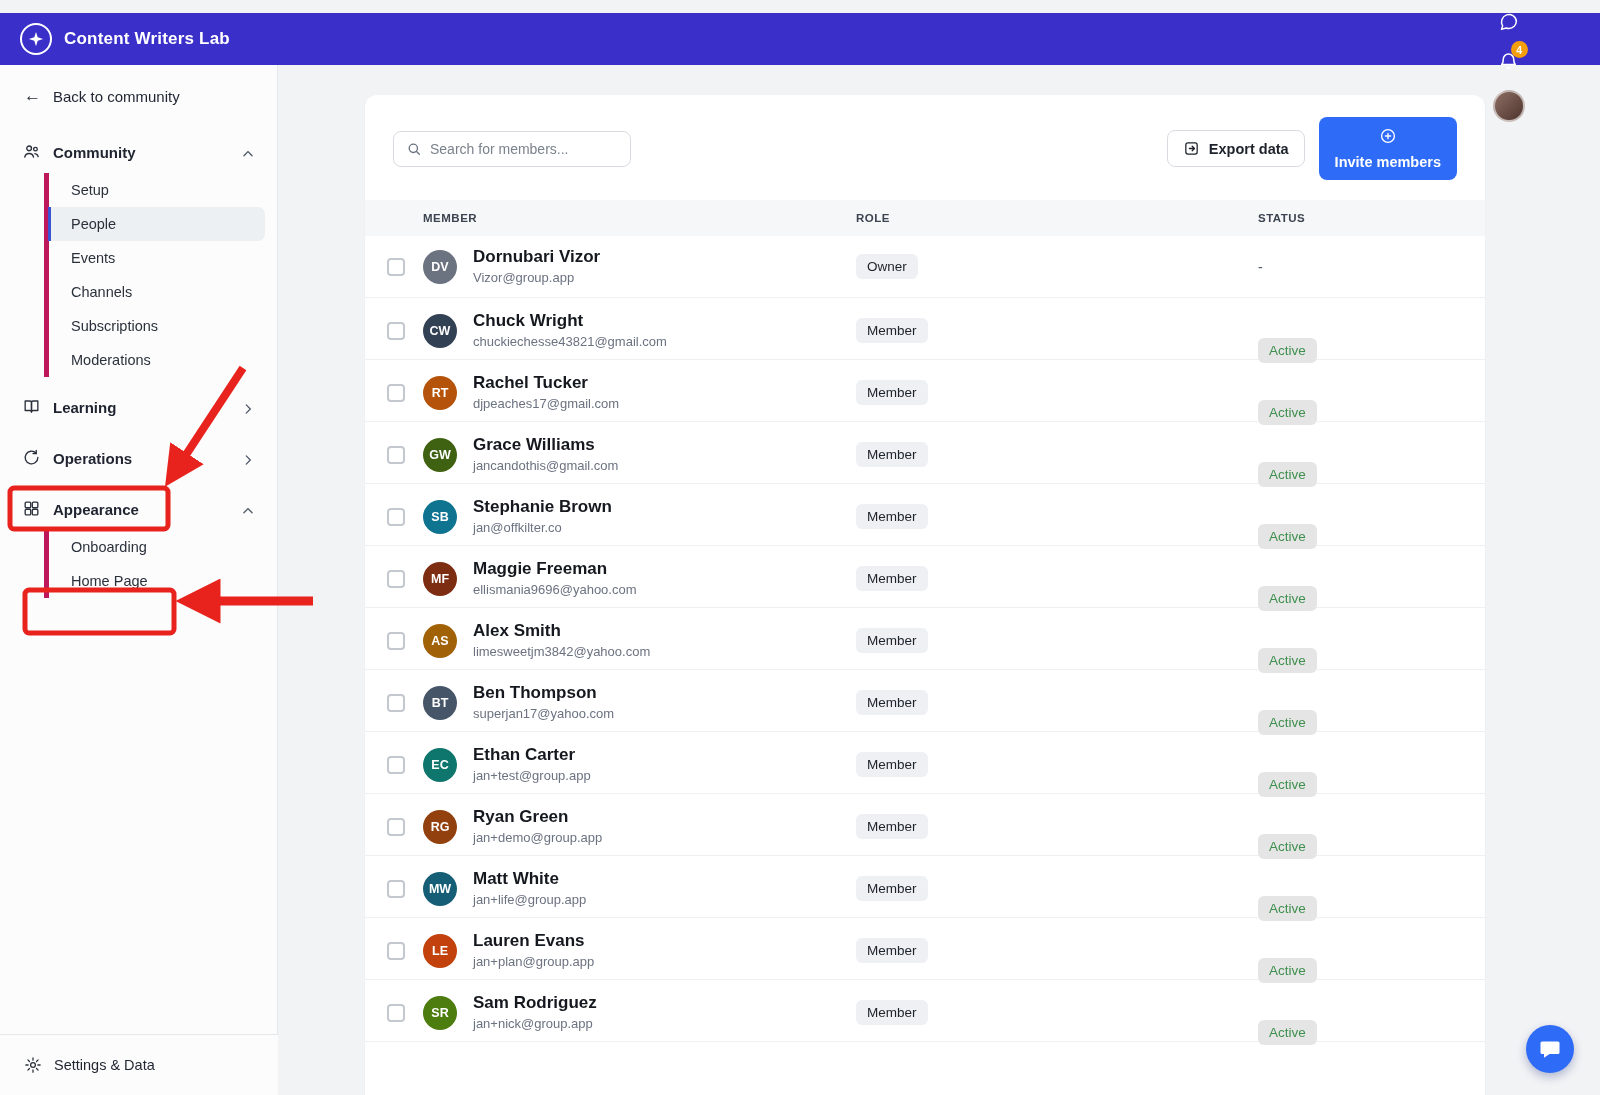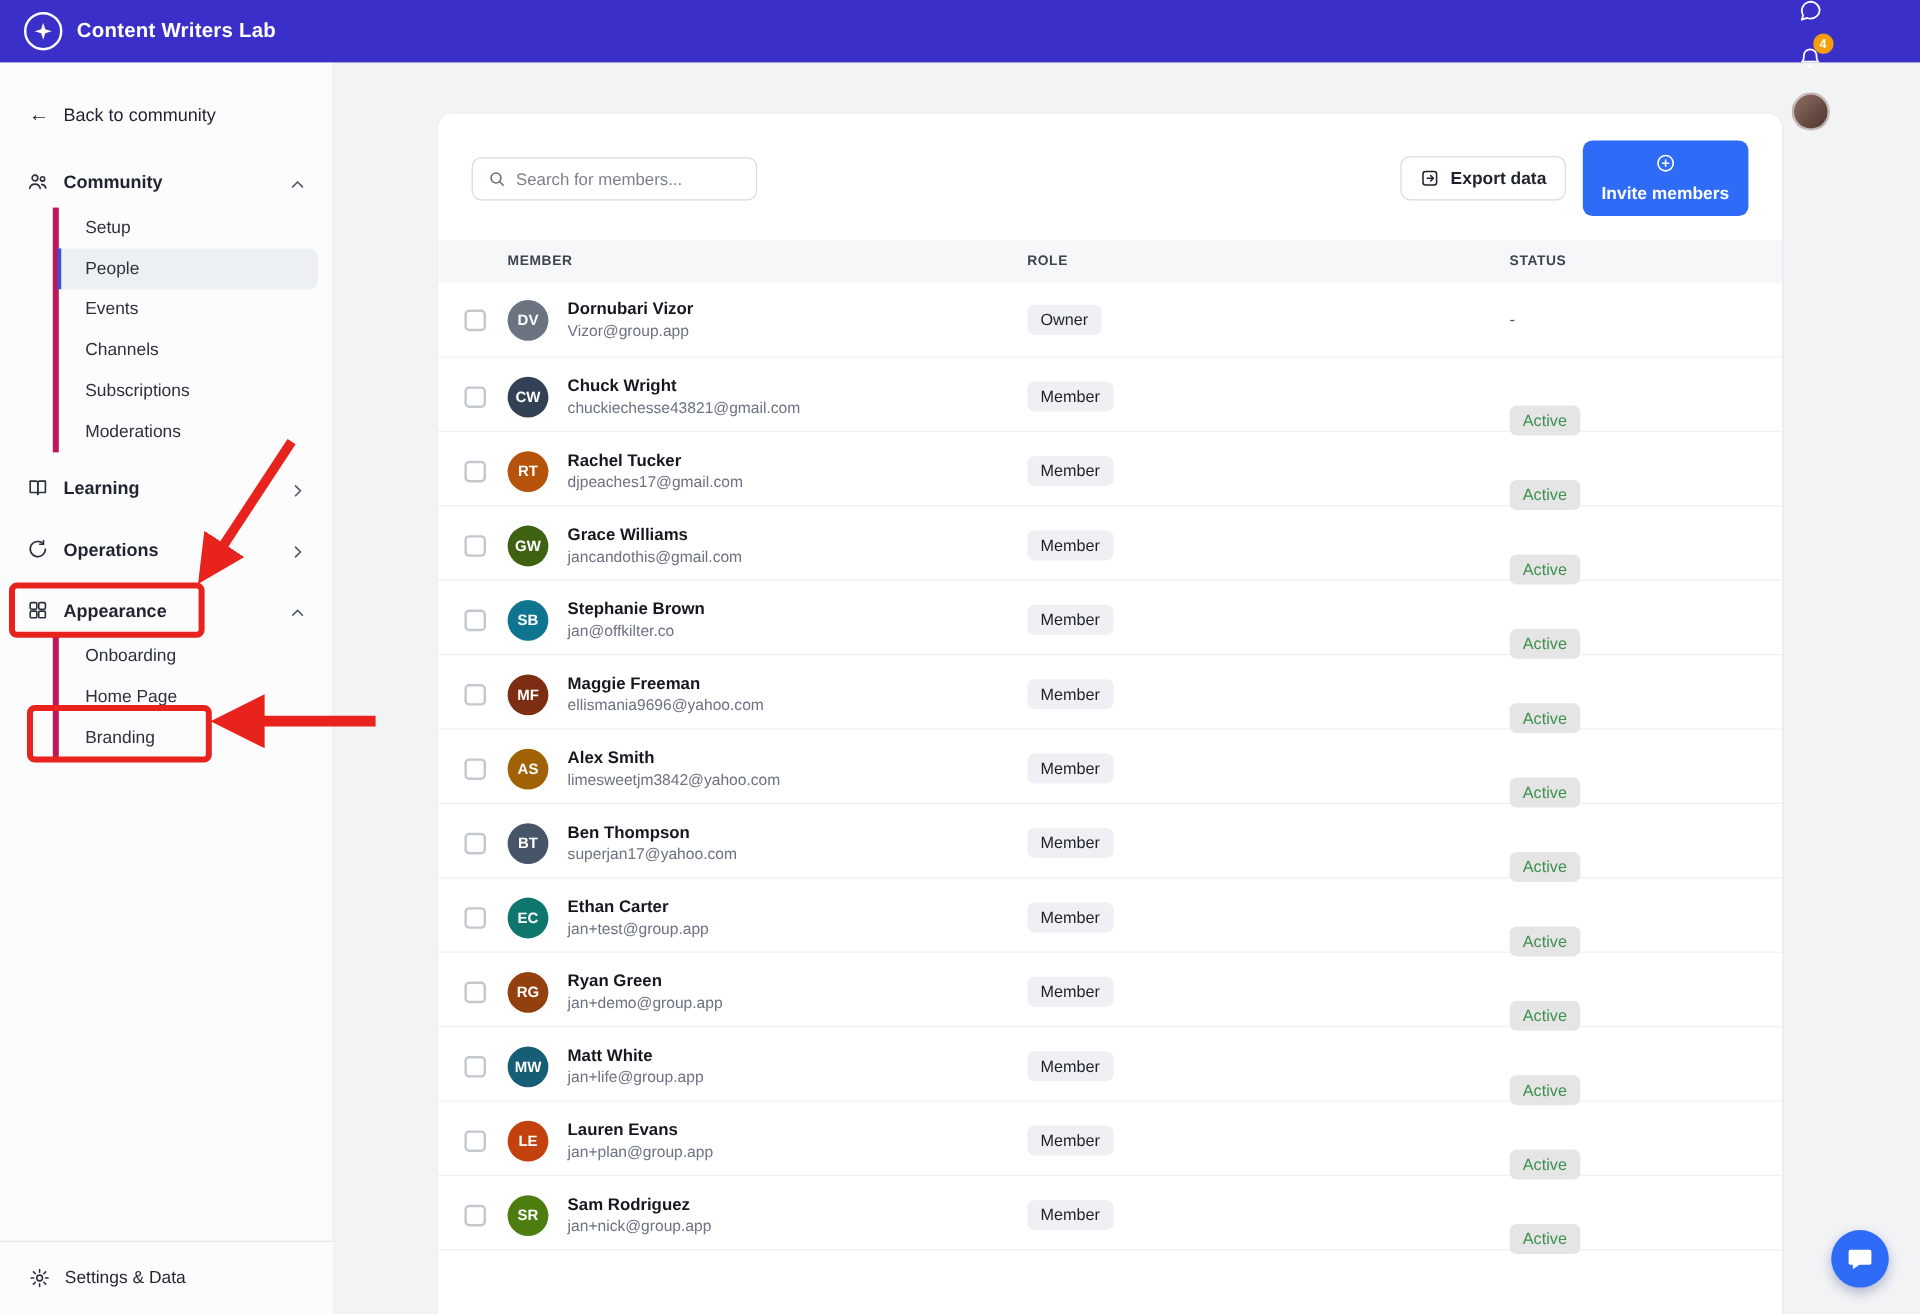--- a/index.html
+++ b/index.html
@@ -1,19 +1,19 @@
 <!DOCTYPE html>
 <html><head>
 <meta charset="utf-8">
 <style>
   * { margin:0; padding:0; box-sizing:border-box; }
   html,body { width:1600px; height:1095px; overflow:hidden; font-family:"Liberation Sans", sans-serif; background:#f2f3f5; }
 
   
-  .topbar { position:absolute; top:0; left:0; width:1600px; height:52px; background:#3b2fc9; display:flex; align-items:center; padding:0 20px; z-index:10; }
+  .topbar { position:absolute; top:13px; left:0; width:1600px; height:52px; background:#3b2fc9; display:flex; align-items:center; padding:0 20px; z-index:10; }
   .logo { width:32px; height:32px; border:2px solid #fff; border-radius:50%; display:flex; align-items:center; justify-content:center; background:#3b2fc9; }
   .logo svg { width:18px; height:18px; }
   .app-name { color:#fff; font-size:17px; font-weight:bold; margin-left:12px; letter-spacing:.2px; }
   .topbar-right { margin-left:auto; display:flex; align-items:center; gap:18px;flex-direction:column; }
   .btn-getting-started { background:transparent; border:1px solid rgba(255,255,255,.85); color:#fff; font-size:14.5px; font-weight:600; padding:9px 18px; border-radius:8px; cursor:pointer; font-family:inherit; }
   .top-icon { width:22px; height:22px; position:relative; display:flex; align-items:center; justify-content:center; cursor:pointer; }
   .top-icon svg { width:21px; height:21px; }
   .notif-badge { position:absolute; top:-9px; right:-8px; background:#f59e0b; color:#fff; font-size:10.5px; font-weight:bold; min-width:17px; height:17px; border-radius:9px; display:flex; align-items:center; justify-content:center; padding:0 4px; }
   .top-avatar { width:32px; height:32px; border-radius:50%; background:linear-gradient(135deg,#8d6e63,#4e342e); border:2px solid rgba(255,255,255,.6); }
 
@@ -52,21 +52,21 @@
   .btn-export { display:flex; align-items:center; gap:9px; background:#fff; border:1px solid #d8dbdf; border-radius:8px; padding:9px 15px; font-size:14.5px; font-weight:600; color:#1d222b; cursor:pointer; font-family:inherit; }
   .btn-export svg { width:17px; height:17px; }
   .btn-invite { display:flex; align-items:center; gap:9px; background:#2e6bf6; border:none; border-radius:8px; padding:10px 16px; font-size:14.5px; font-weight:bold; color:#fff; cursor:pointer; font-family:inherit;flex-direction:column; }
   .btn-invite svg { width:18px; height:18px; }
 
   .thead { display:grid; grid-template-columns:36px 50px 383px 402px 1fr; align-items:center; height:36px; background:#f6f7f9; padding-left:22px; font-size:11.5px; font-weight:bold; letter-spacing:.5px; color:#3c4450; }
   .thead .col-member { grid-column:2 / 4; }
   .trow { display:grid; grid-template-columns:36px 50px 383px 402px 1fr; align-items:center; height:62px; border-bottom:1px solid #eef0f2; padding-left:22px; }
   .cbx { width:18px; height:18px; border:2px solid #c3c8cf; border-radius:4px; background:#fff; cursor:pointer; }
   .avatar { width:34px; height:34px; border-radius:50%; color:#fff; font-size:12.5px; font-weight:bold; display:flex; align-items:center; justify-content:center; }
-  .mname { font-size:14px; font-weight:600; color:#15181e; line-height:1.35; }
+  .mname { font-size:17px; font-weight:600; color:#15181e; line-height:1.35; }
   .memail { font-size:13px; color:#6b7280; line-height:1.35; }
   .badge { display:inline-block; font-size:13.5px; font-weight:500; padding:5px 11px; border-radius:6px; }
   .badge.role { background:#eef0f3; color:#1d222b; }
   .badge.active { background:#e5e5e5; color:#3f8f4f;margin-top:40px; }
   .dash { font-size:14px; color:#4b5563; }
 
   
   .chat-fab { position:absolute; right:26px; bottom:22px; width:48px; height:48px; border-radius:50%; background:#2e6bf6; display:flex; align-items:center; justify-content:center; box-shadow:0 4px 10px rgba(20,40,120,.3); cursor:pointer; z-index:20; }
   .chat-fab svg { width:24px; height:24px; }
 
@@ -177,21 +177,20 @@
     <span>Appearance</span>
     <span class="chev">
       <svg viewBox="0 0 24 24" fill="none" stroke="#4b5563" stroke-width="2.2" stroke-linecap="round">
           <polyline points="5 15 12 8 19 15"></polyline>
         </svg>
     </span>
   </div>
   <div class="sub-list" id="appearance-items">
       <div class="side-sub">Onboarding</div>
       <div class="side-sub">Home Page</div>
-      <div class="side-sub">Branding</div>
     </div>
 
   <div class="settings-row">
     <svg viewBox="0 0 24 24" fill="none" stroke="#2b313b" stroke-width="1.7" stroke-linecap="round">
         <circle cx="12" cy="12" r="3.2"></circle>
         <path d="M12 2.5v3M12 18.5v3M2.5 12h3M18.5 12h3M5.2 5.2l2.1 2.1M16.7 16.7l2.1 2.1M18.8 5.2l-2.1 2.1M7.3 16.7l-2.1 2.1"></path>
       </svg>
     <span>Settings &amp; Data</span>
   </div>
 </div>

